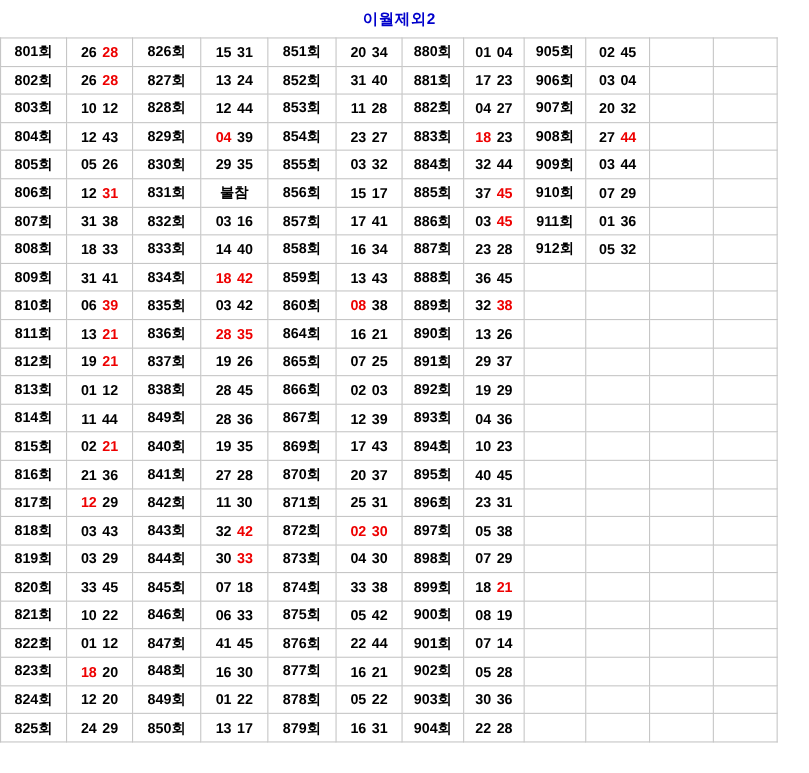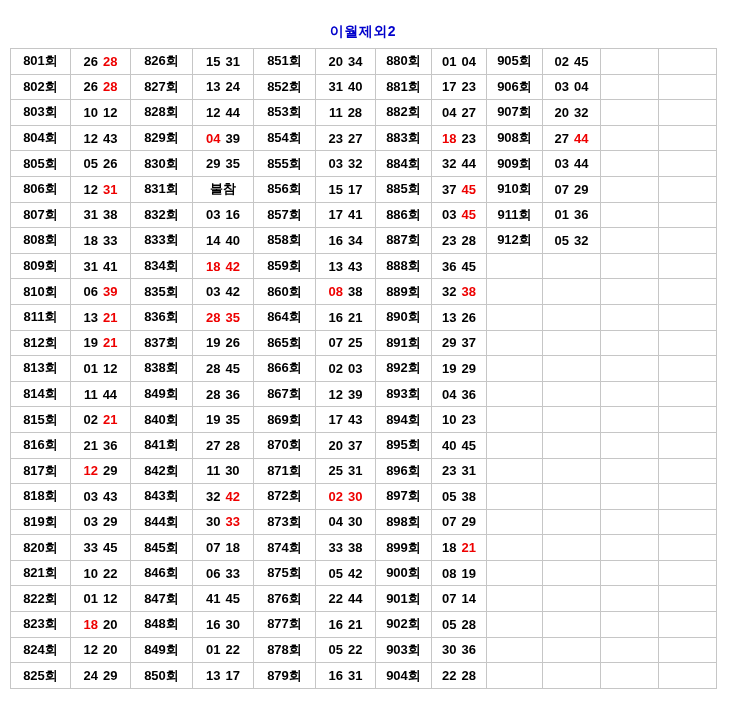--- a/index.html
+++ b/index.html
@@ -10,30 +10,30 @@
   }
   .page {
     width: 735px;
     height: 703px;
     background: #fff;
     overflow: hidden;
   }
   .title {
     width: 706px;
     margin-left: 10px;
-    padding-top: 23px;
+    padding-top: 9px;
     text-align: center;
     font-size: 14px;
     font-weight: bold;
     color: var(--title-color, #0000cc);
     letter-spacing: 0.5px;
   }
   table.rounds {
     border-collapse: collapse;
-    margin-left: 10px;
+    margin-left: 0;
     margin-top: 7px;
     table-layout: fixed;
   }
   table.rounds td {
     border: 1px solid var(--grid-color, #c6c6c6);
     height: 24.6px;
     padding: 0;
     text-align: center;
     vertical-align: middle;
     font-size: 13px;

